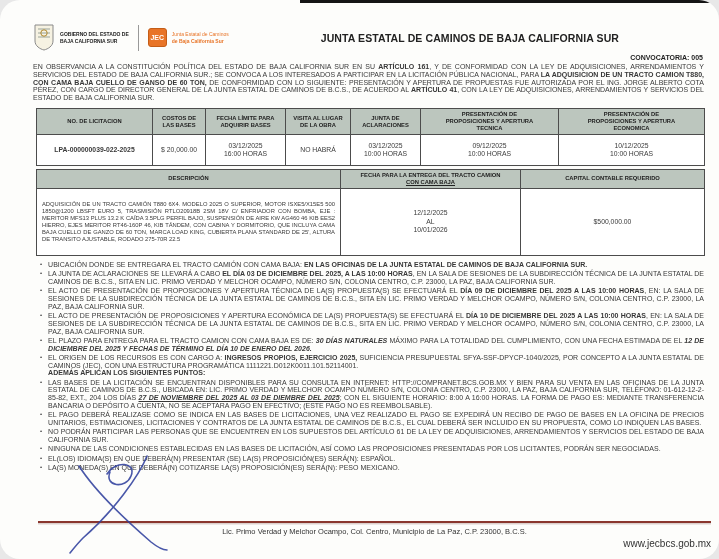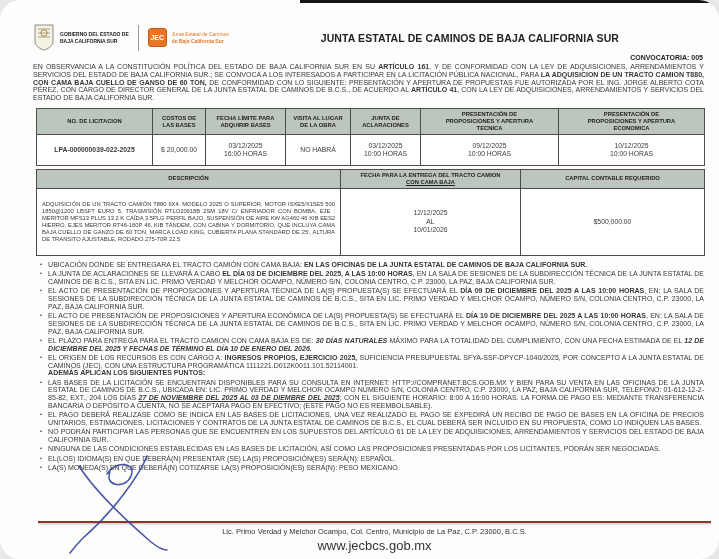--- a/index.html
+++ b/index.html
@@ -47,21 +47,21 @@
   
   .bullets{margin:5px 15px 0 40px;padding:0;list-style:none;}
   .bullets li{display:flex;gap:6px;font-size:7px;line-height:1.11;margin-bottom:1.5px;color:#383838;}
   .bullets .mark{flex:0 0 auto;font-size:6px;line-height:1.3;}
   .bullets .txt{flex:1;text-align:justify;white-space:pre-line;}
 
   
   .footer{position:absolute;left:38px;right:8px;top:521px;}
   .footer-line{height:0;border-top:2.5px solid #8a372e;box-shadow:0 1.5px 0 #5c201a33;}
   .addr{text-align:center;font-size:7.5px;color:#333;margin-top:4px;}
-  .site{text-align:center;font-size:13px;color:#333;margin-top:2px;}
+  .site{text-align:right;font-size:10px;color:#333;margin-top:2px;}
 
   .sig{position:absolute;left:55px;top:450px;z-index:5;}
 </style>
 </head>
 <body>
 
 <div class="page">
   <div class="scan-bar"></div>
 
   <div class="hdr">

